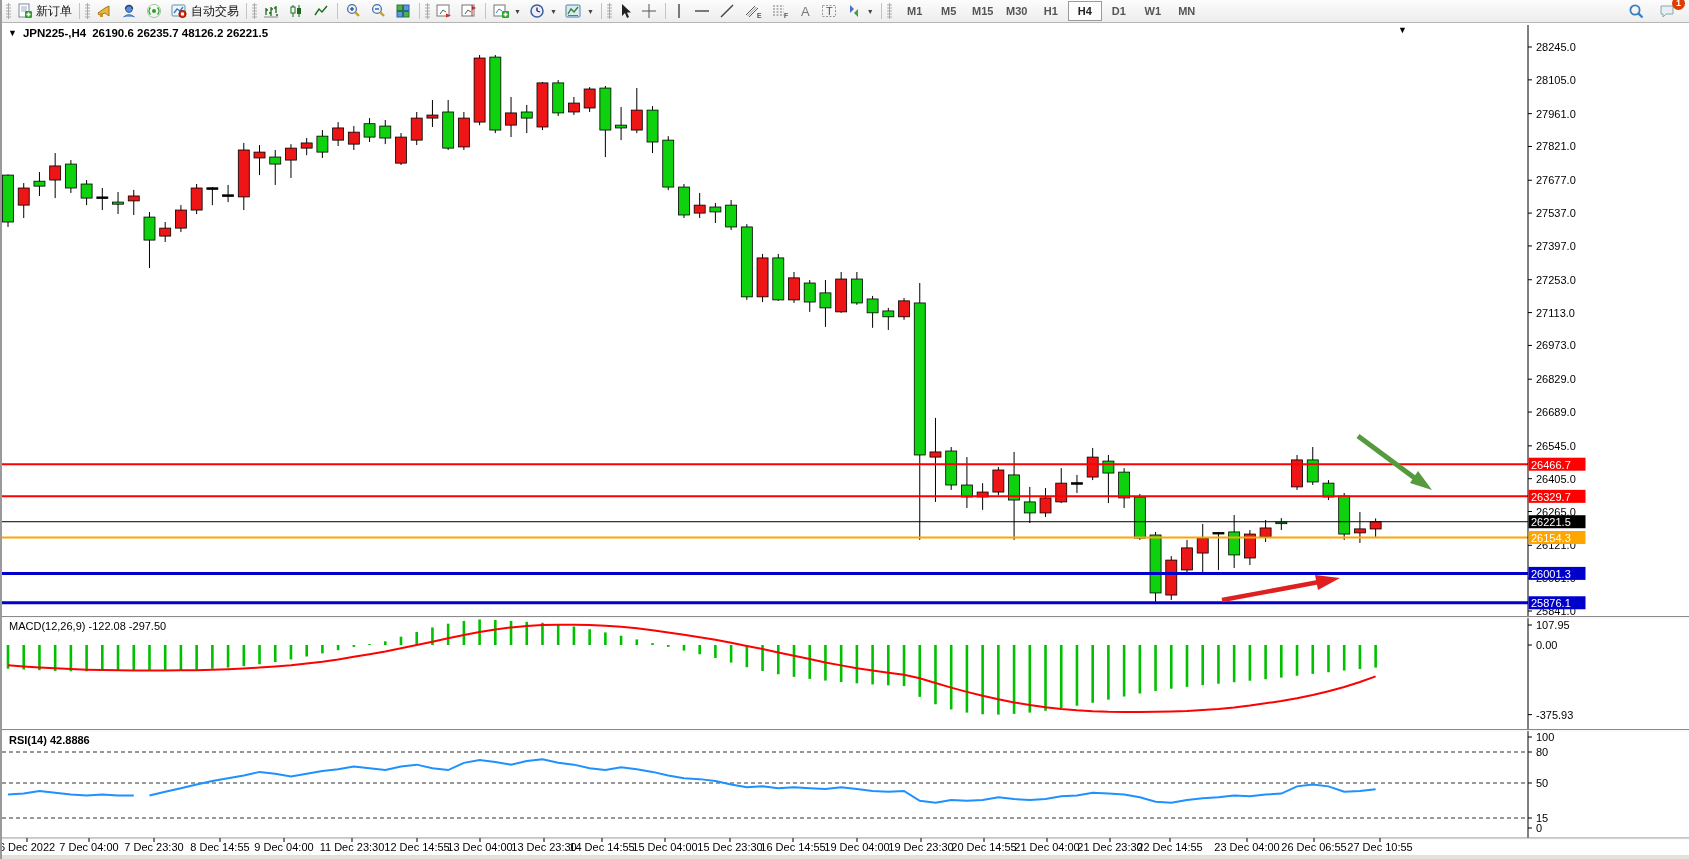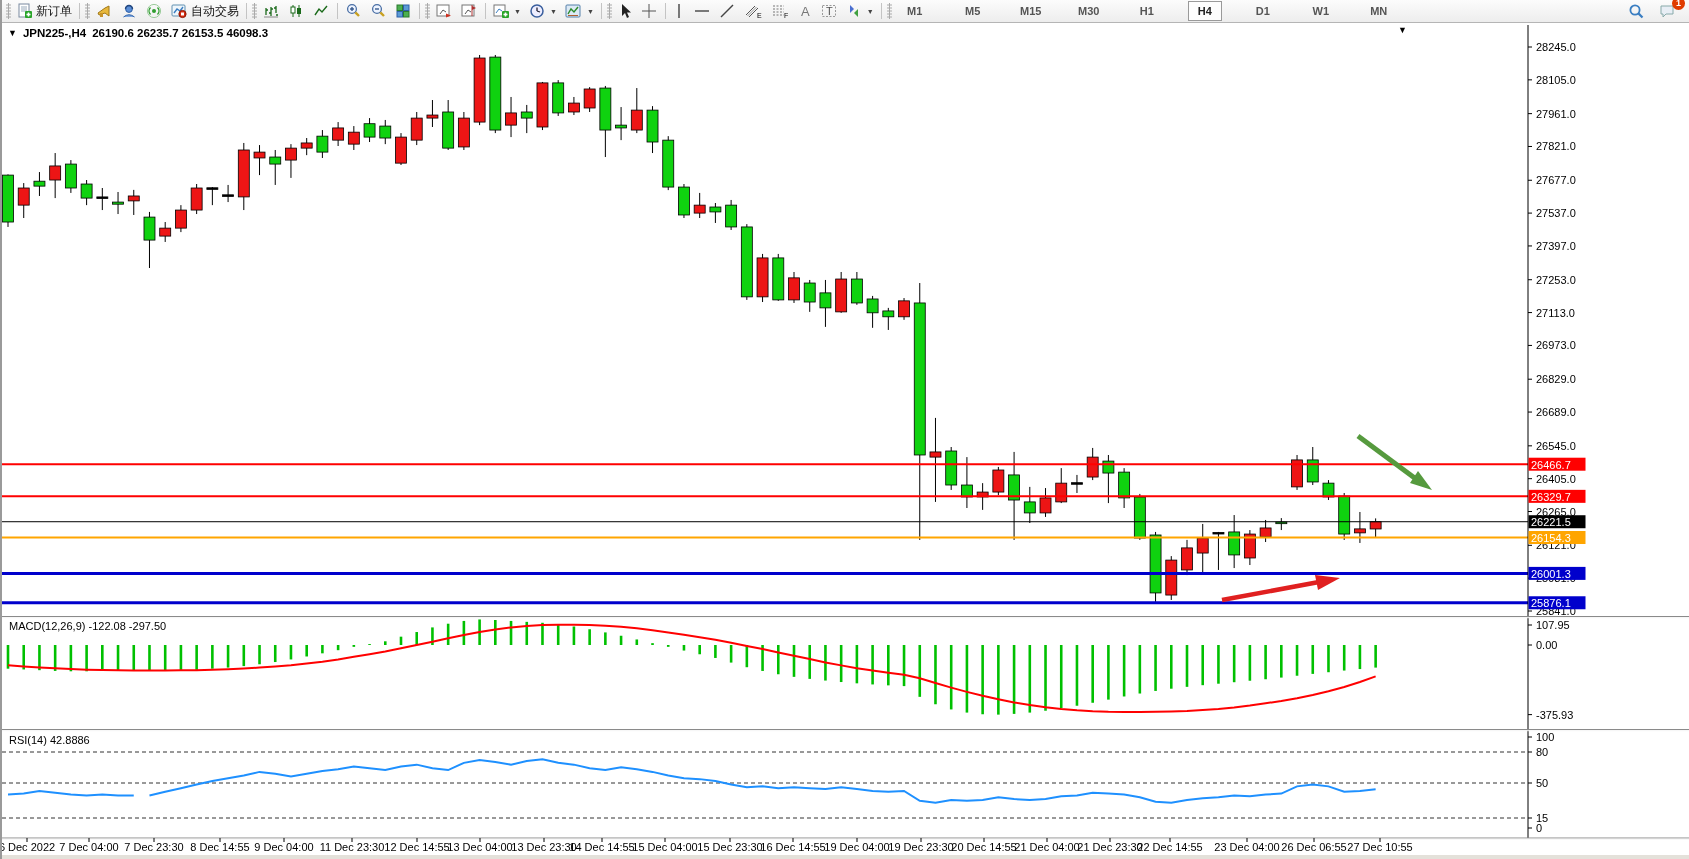--- a/index.html
+++ b/index.html
@@ -14,31 +14,31 @@
     border:1px solid transparent;border-radius:2px;cursor:default;}
   .tbtn svg{display:block;}
   .grip{width:5px;height:16px;margin:0 2px;
     background-image:radial-gradient(circle,#aaa 1px,transparent 1.2px);
     background-size:3px 3px;background-position:center;}
   .vsep{width:1px;height:16px;background:#c4c4c4;margin:0 3px;}
   .ddn{font-size:7px;color:#444;margin-left:1px;}
   .tf{min-width:24px;text-align:center;padding:1px 4px;height:16px;line-height:16px;
     color:#555;font-weight:bold;border:1px solid transparent;}
   .tf.active{background:#fdfdfd;border:1px solid #9a9a9a;color:#222;}
-  #tf-group{display:flex;margin-left:4px;gap:24px;}
+  #tf-group{display:flex;margin-left:4px;}
   #right-tools{margin-left:auto;display:flex;align-items:center;margin-right:8px;gap:6px;}
   .badge{position:absolute;right:-5px;top:-4px;background:#e03c00;color:#fff;border-radius:50%;
     width:13px;height:13px;line-height:13px;text-align:center;font-size:9px;font-weight:bold;}
   .cn{font-size:12px;color:#111;}
   
   .ovl{position:absolute;z-index:5;}
   #chart-title{left:6px;top:27px;display:flex;align-items:center;gap:6px;font-size:11.5px;}
   #chart-title b{font-weight:bold;text-align:right;}
   #macd-label{left:7px;top:620px;}
-  #rsi-label{left:7px;top:734px;}
+  #rsi-label{left:7px;top:734px;font-weight:bold;}
   #shift-marker{left:1396px;top:25px;font-size:9px;color:#000;}
   svg text{font-family:"Liberation Sans",sans-serif;}
 </style>
 </head>
 <body>
 
 <div id="app">
 
   <div id="toolbar">
     <span class="grip"></span>
@@ -693,21 +693,21 @@
       <line x1="1312" y1="838" x2="1312" y2="842" stroke="#000"></line>
       <text x="1312" y="851" font-size="11" fill="#000" text-anchor="middle">26 Dec 06:55</text>
       <line x1="1378" y1="838" x2="1378" y2="842" stroke="#000"></line>
       <text x="1378" y="851" font-size="11" fill="#000" text-anchor="middle">27 Dec 10:55</text>
       <rect x="0" y="855" width="1689" height="4" fill="#e4e1da"></rect>
     </svg>
 
   <div class="ovl" id="chart-title">
     <span style="font-size:9px">▼</span>
     <b>JPN225-,H4</b>
-    <b>26190.6 26235.7 26153.5 46098.3</b>
+    <b>26190.6 26235.7 48126.2 26221.5</b>
   </div>
   <div class="ovl" id="shift-marker">▼</div>
   <div class="ovl" id="macd-label">
     <span>MACD(12,26,9)</span>
     <span>-122.08 -297.50</span>
   </div>
   <div class="ovl" id="rsi-label">
     <span>RSI(14)</span>
     <span>42.8886</span>
   </div>

